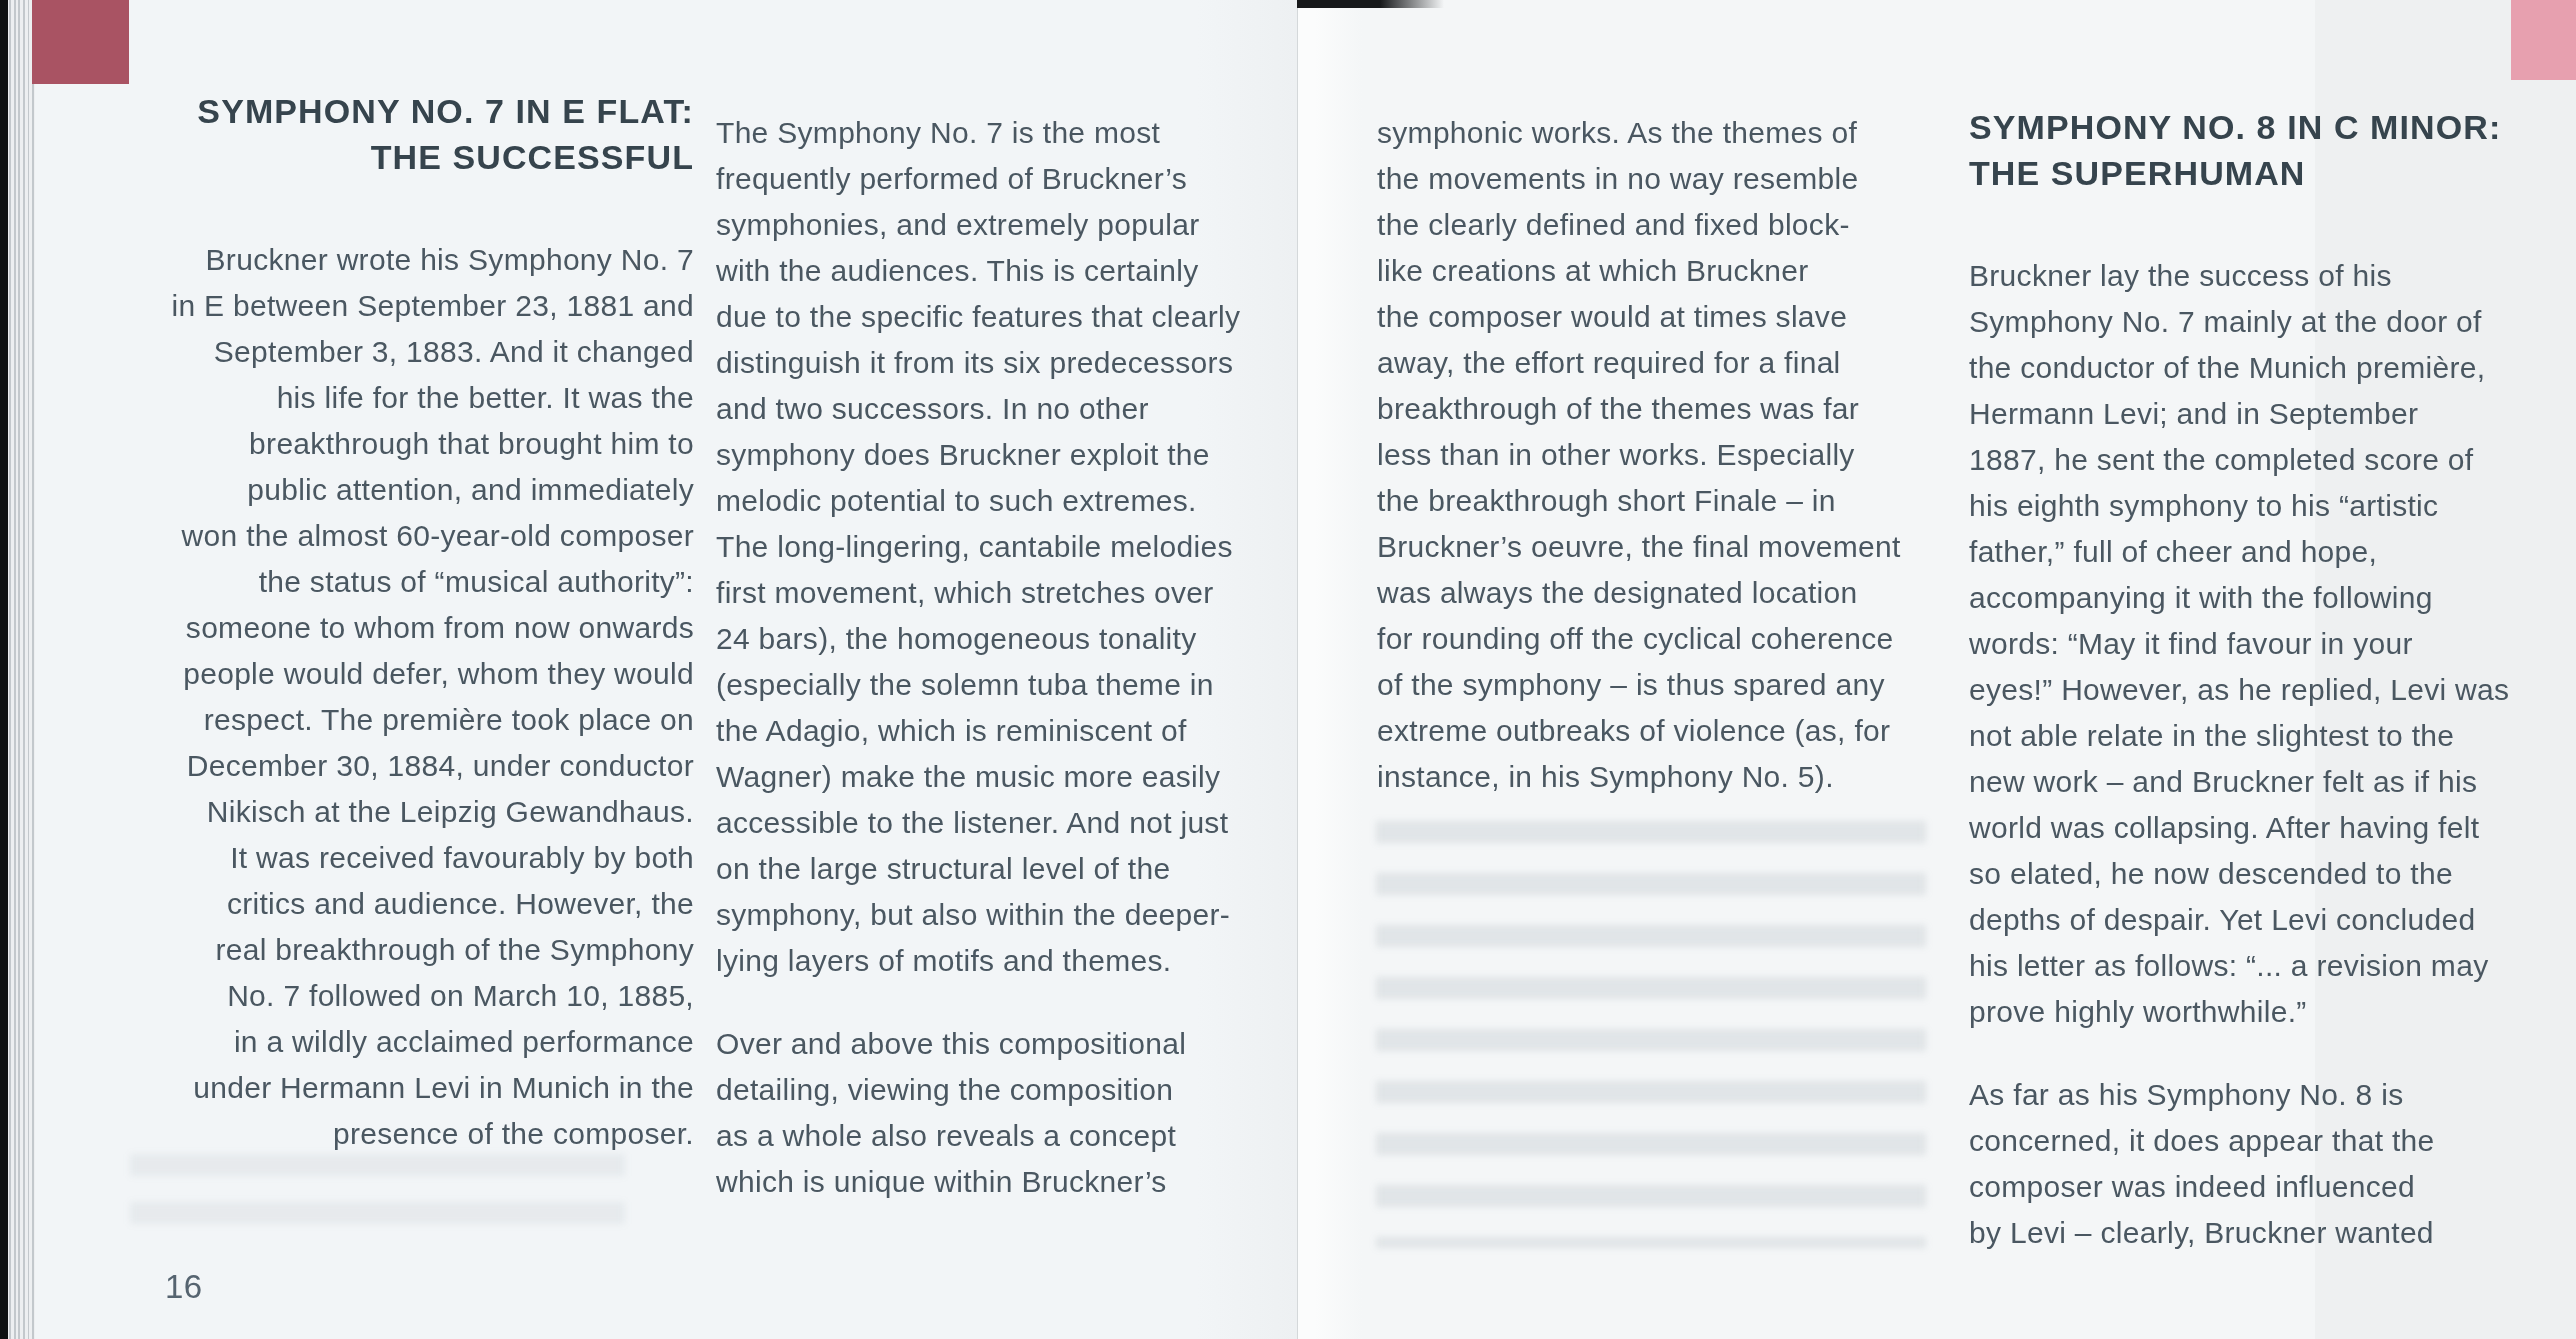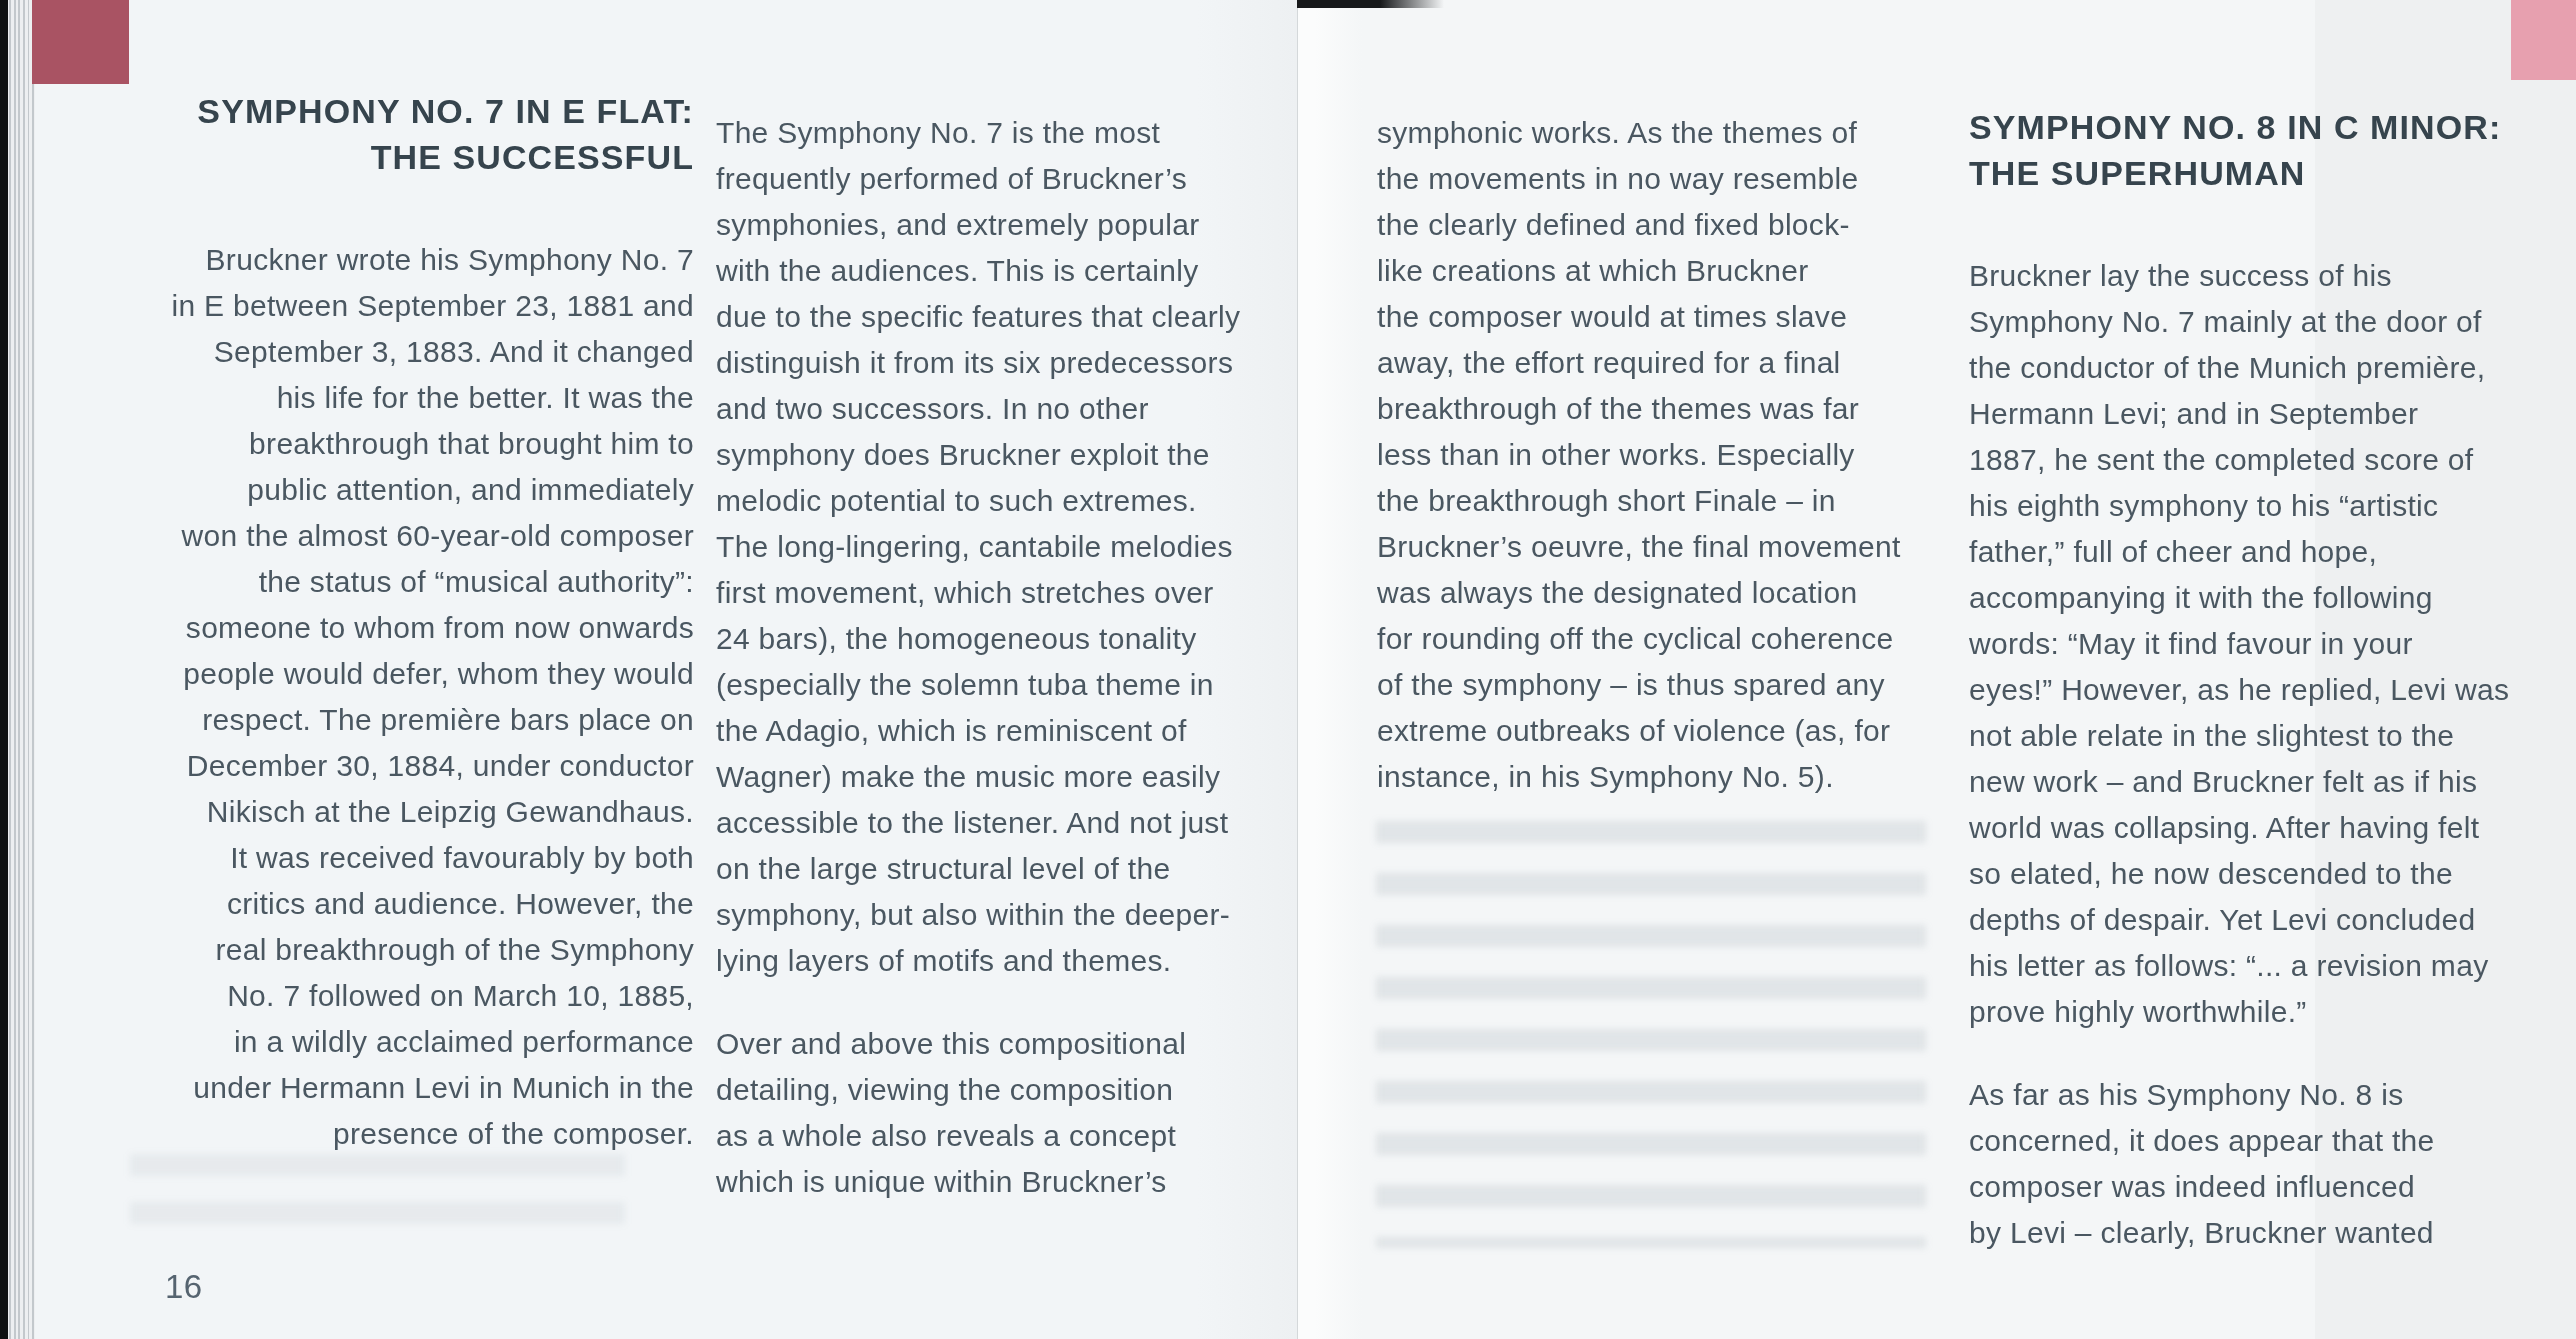--- a/index.html
+++ b/index.html
@@ -94,21 +94,21 @@
           <div class="line">Bruckner wrote his Symphony No. 7</div>
           <div class="line">in E between September 23, 1881 and</div>
           <div class="line">September 3, 1883. And it changed</div>
           <div class="line">his life for the better. It was the</div>
           <div class="line">breakthrough that brought him to</div>
           <div class="line">public attention, and immediately</div>
           <div class="line">won the almost 60-year-old composer</div>
           <div class="line">the status of “musical authority”:</div>
           <div class="line">someone to whom from now onwards</div>
           <div class="line">people would defer, whom they would</div>
-          <div class="line">respect. The première bars place on</div>
+          <div class="line">respect. The première took place on</div>
           <div class="line">December 30, 1884, under conductor</div>
           <div class="line">Nikisch at the Leipzig Gewandhaus.</div>
           <div class="line">It was received favourably by both</div>
           <div class="line">critics and audience. However, the</div>
           <div class="line">real breakthrough of the Symphony</div>
           <div class="line">No. 7 followed on March 10, 1885,</div>
           <div class="line">in a wildly acclaimed performance</div>
           <div class="line">under Hermann Levi in Munich in the</div>
           <div class="line">presence of the composer.</div>
         </div>

